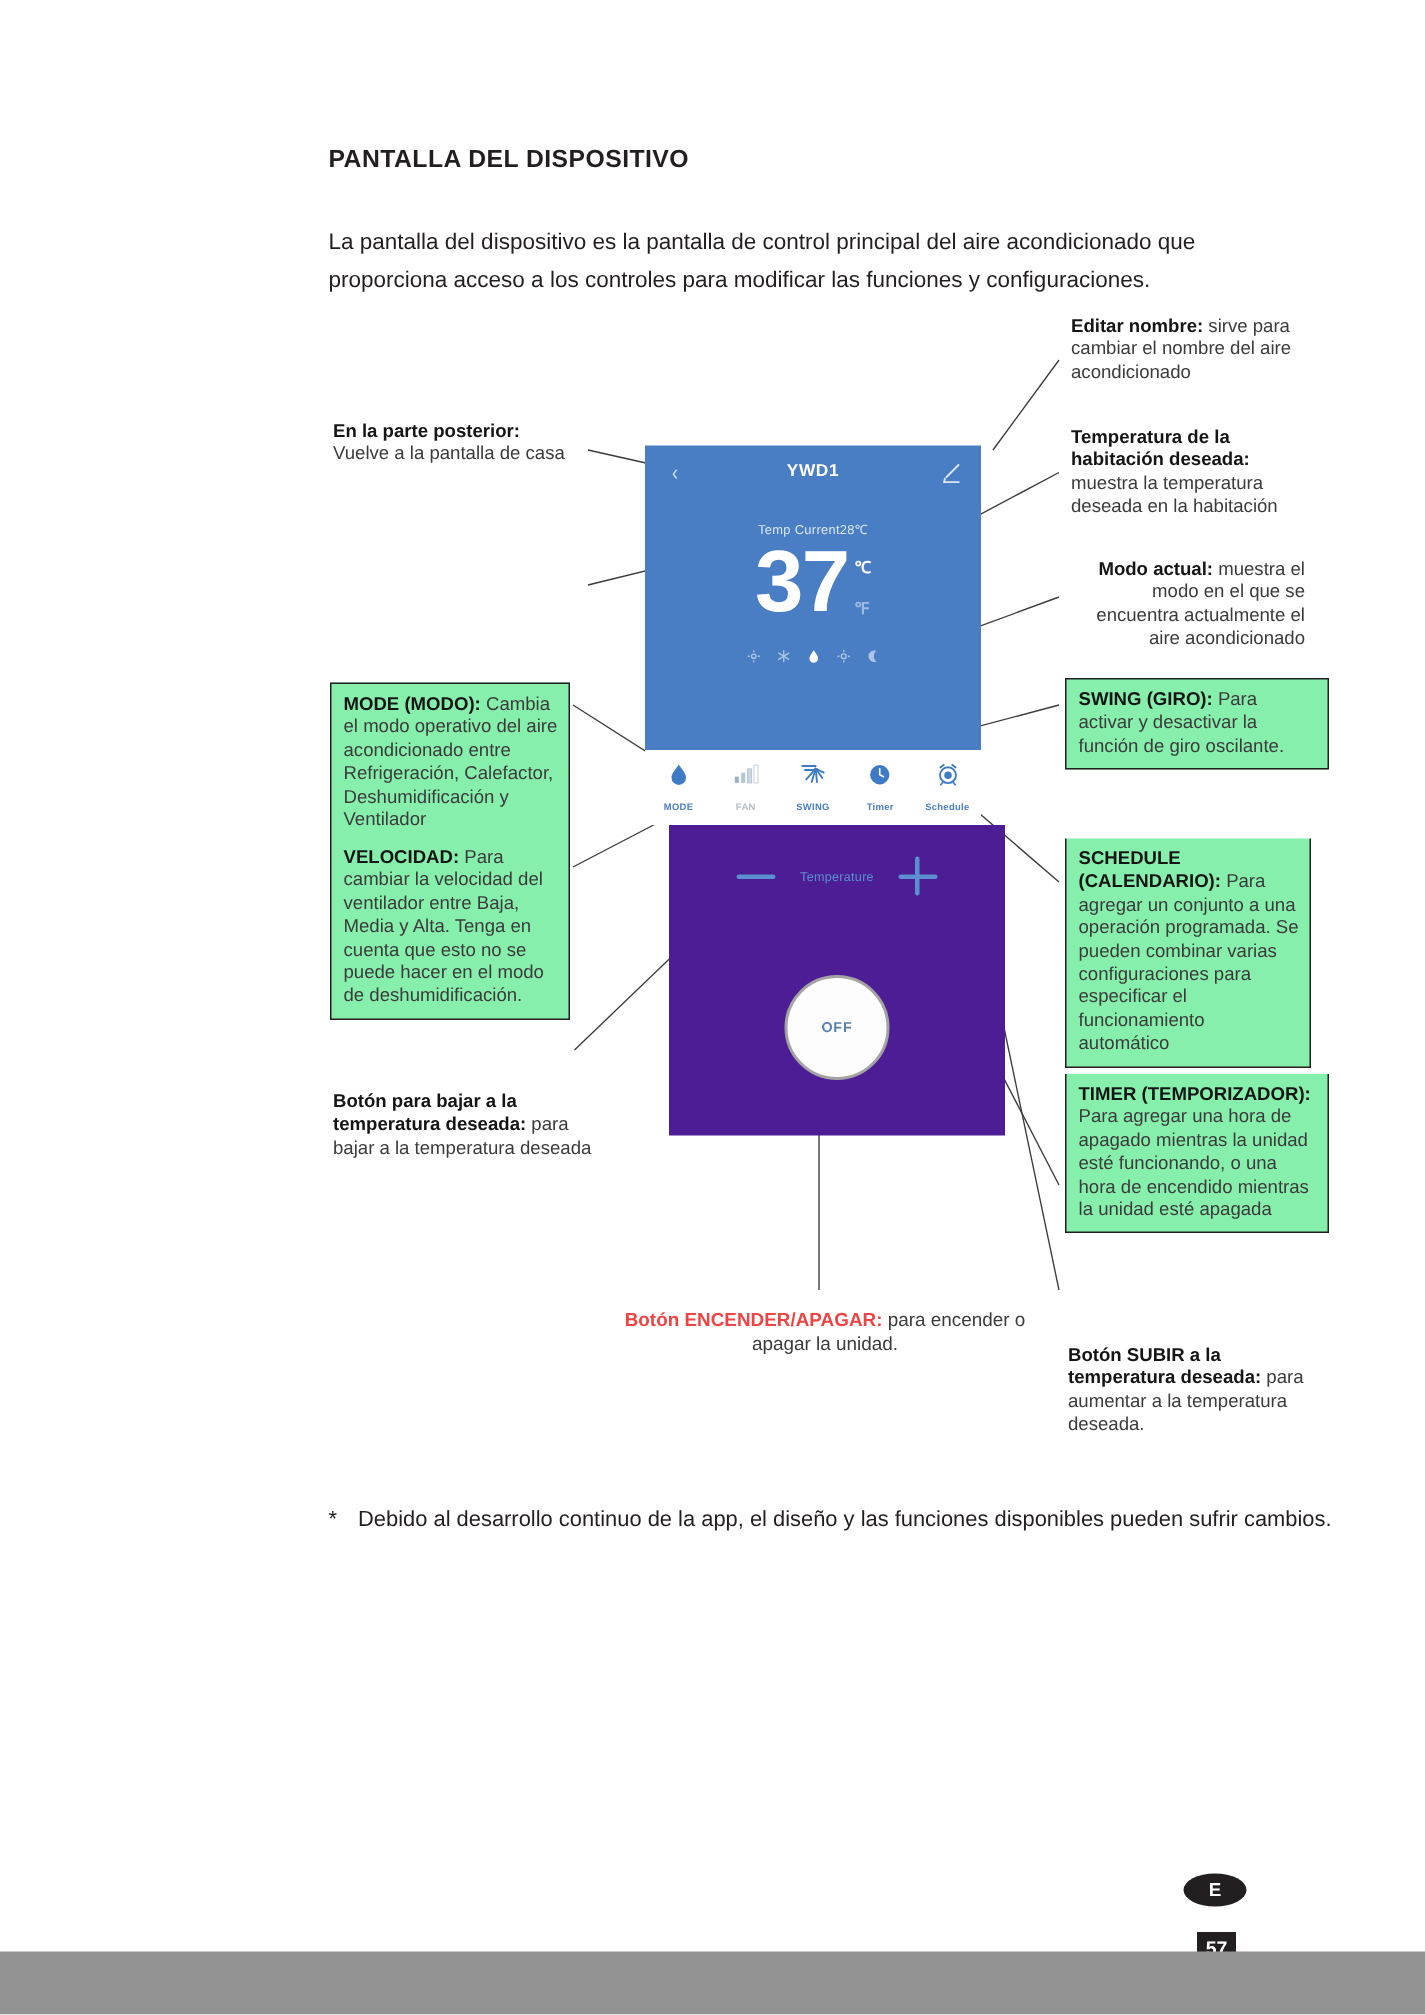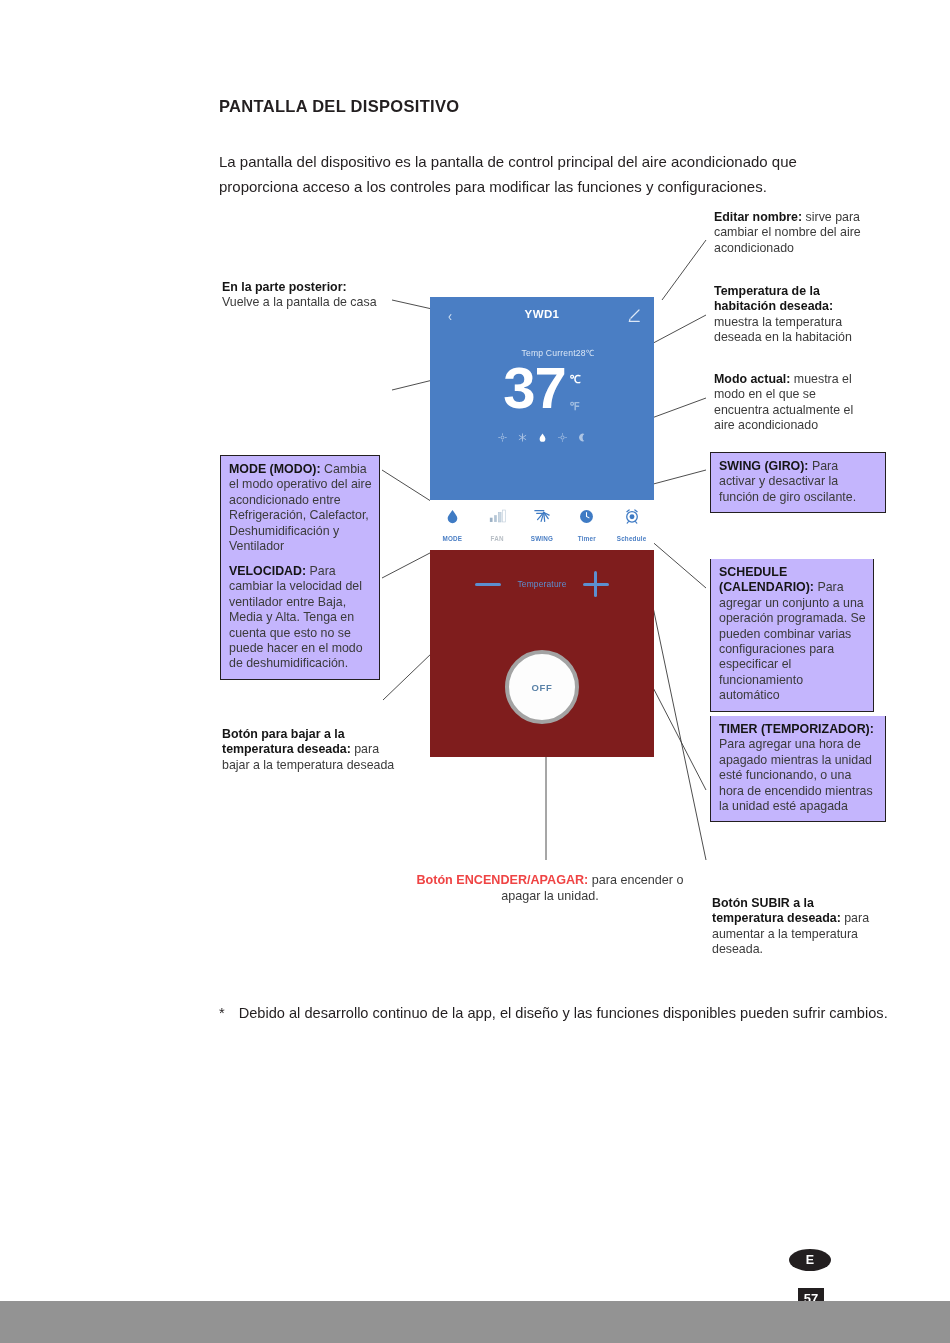--- a/index.html
+++ b/index.html
@@ -22,28 +22,28 @@
     position:absolute;left:219px;top:1000px;width:670px;
     font-size:14.6px;line-height:27px;color:#231f20;
     display:flex;gap:14px;
   }
   #footnote .star{flex:0 0 auto;}
 
   
   .callout{position:absolute;font-size:12.4px;line-height:15.4px;color:#3b3b3b;}
   .callout b{color:#151515;font-weight:bold;}
   .boxed{
-    border:1px solid #231f20;background:#c4b5fd;
+    border:1px solid #231f20;background:#86efac;
     padding:6px 7px 7px 8px;box-sizing:border-box;
   }
   .boxed.nb{border-top:none;}
 
   #c-edit{left:714px;top:210px;width:150px;}
   #c-desired{left:714px;top:284px;width:152px;}
-  #c-mode-now{left:714px;top:372px;width:156px;}
+  #c-mode-now{left:714px;top:372px;width:156px;text-align:right;}
   #c-back{left:222px;top:280px;width:165px;}
   #c-roomtemp{left:222px;top:371px;width:160px;}
   #c-down{left:222px;top:727px;width:175px;}
   #c-up{left:712px;top:896px;width:170px;}
 
   #box-mode{left:220px;top:455px;width:160px;}
   #box-speed{left:220px;top:558px;width:160px;}
   #box-swing{left:710px;top:452px;width:176px;}
   #box-schedule{left:710px;top:559px;width:164px;}
   #box-timer{left:710px;top:716px;width:176px;}
@@ -66,21 +66,21 @@
     transform:scaleX(.8);
   }
   #edit-pencil{
     position:absolute;right:12px;top:11px;width:16px;height:16px;
   }
   #device-name{
     position:absolute;left:0;top:11px;width:224px;text-align:center;
     color:#ffffff;font-size:11.5px;font-weight:bold;letter-spacing:.4px;
   }
   #temp-current{
-    position:absolute;left:16px;top:50px;width:224px;text-align:center;
+    position:absolute;left:0;top:50px;width:224px;text-align:center;
     color:#dbe7f6;font-size:8.6px;letter-spacing:.2px;
   }
   #big-temp-wrap{
     position:absolute;left:0;top:62px;width:224px;
     display:flex;justify-content:center;align-items:flex-start;
   }
   #big-temp{
     color:#ffffff;font-size:58px;font-weight:bold;line-height:58px;
     letter-spacing:-1px;
   }
@@ -103,38 +103,38 @@
     box-sizing:border-box;
   }
   .tool{width:42px;text-align:center;}
   .tool .ti{height:22px;display:flex;align-items:center;justify-content:center;}
   .tool .tl{
     margin-top:3px;font-size:6.3px;color:#4a7ec4;letter-spacing:.2px;font-weight:bold;
   }
   .tool.dim .tl{color:#b6bdc4;}
 
   #body-area{
-    position:absolute;left:0;top:253px;width:224px;height:207px;background:#7f1d1d;
+    position:absolute;left:16px;top:253px;width:224px;height:207px;background:#4c1d95;
   }
   #temp-row{
     position:absolute;left:0;top:21px;width:224px;
     display:flex;align-items:center;justify-content:center;gap:16px;
   }
   #minus-btn{width:26px;height:3px;background:#5c8fd0;border-radius:2px;}
   #temp-label{font-size:8.4px;color:#5c8fd0;letter-spacing:.2px;}
   #plus-btn{position:relative;width:26px;height:26px;}
   #plus-btn:before,#plus-btn:after{
     content:"";position:absolute;background:#5c8fd0;border-radius:2px;
   }
   #plus-btn:before{left:0;top:11.5px;width:26px;height:3px;}
   #plus-btn:after{top:0;left:11.5px;height:26px;width:3px;}
   #power-circle{
     position:absolute;left:50%;top:100px;transform:translateX(-50%);
     width:66px;height:66px;border-radius:50%;
-    border:4px solid #a3a3a3;background:#fdfdfd;
+    border:2px solid #a3a3a3;background:#fdfdfd;
     display:flex;align-items:center;justify-content:center;
     font-size:9.5px;font-weight:bold;color:#5a82a8;letter-spacing:.6px;
   }
 
   
   #leaders{position:absolute;left:0;top:0;width:950px;height:1343px;pointer-events:none;}
 
   
   #bottom-bar{position:absolute;left:0;top:1301px;width:950px;height:42px;background:#939393;}
   #lang-badge{

